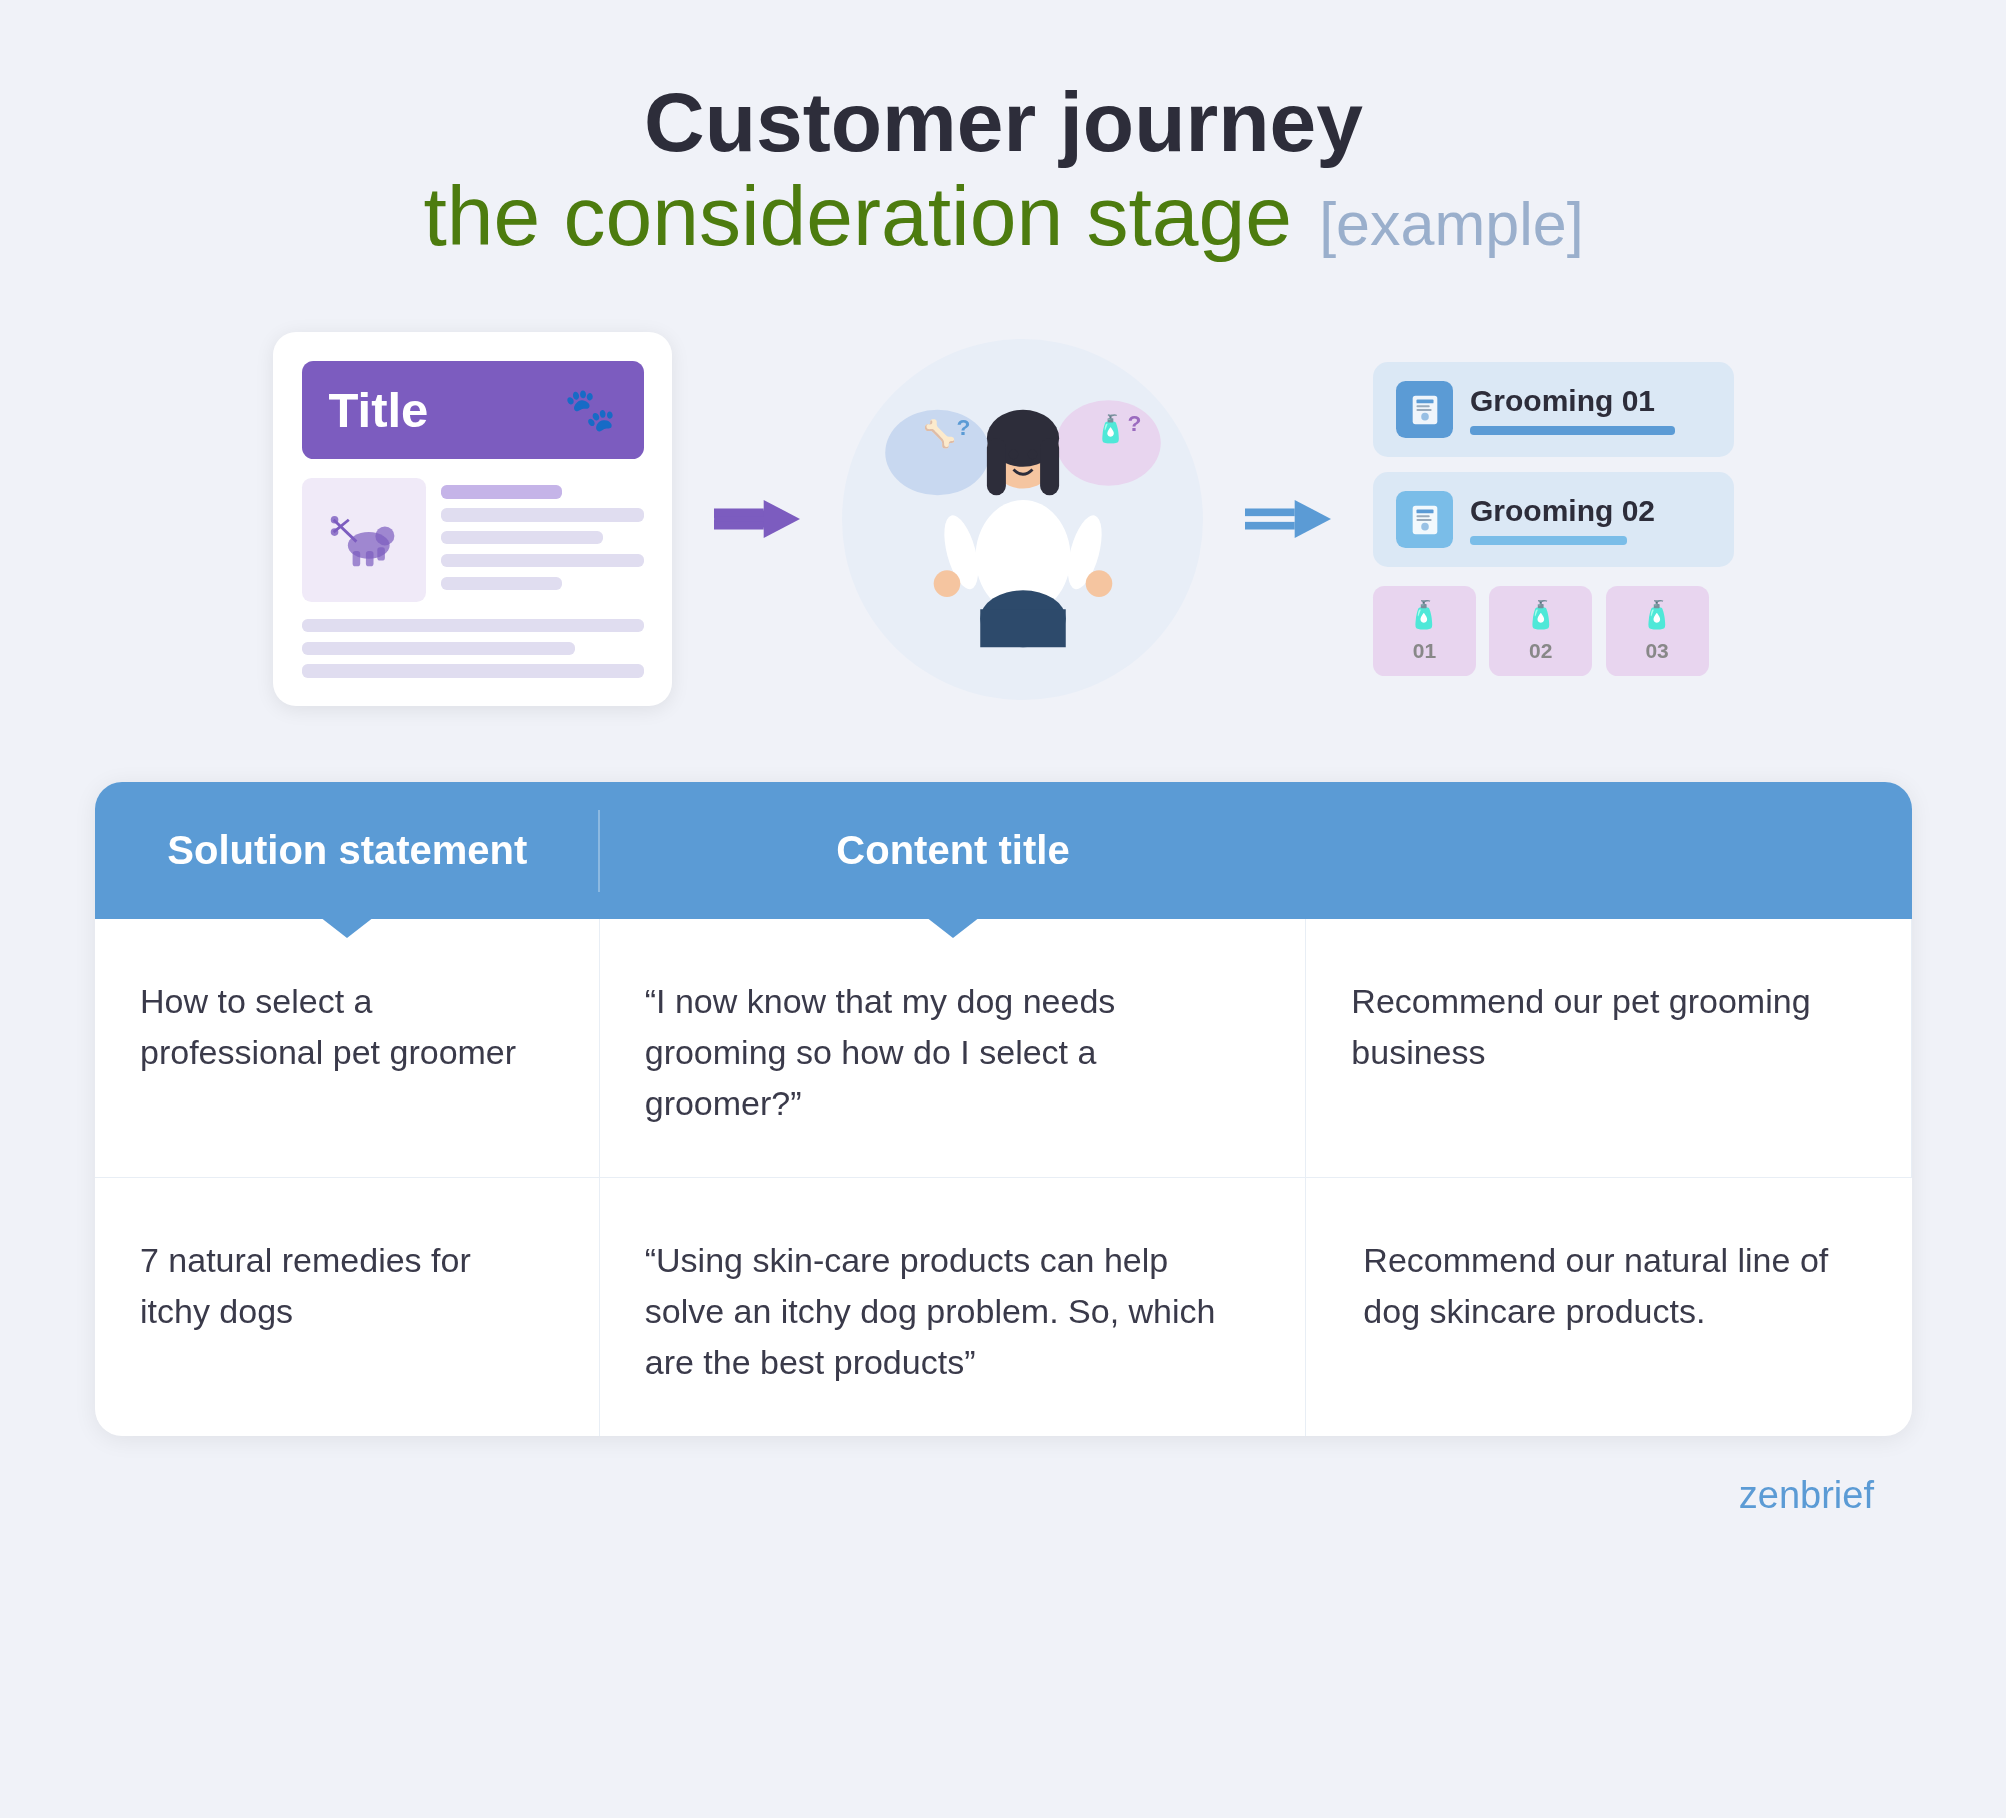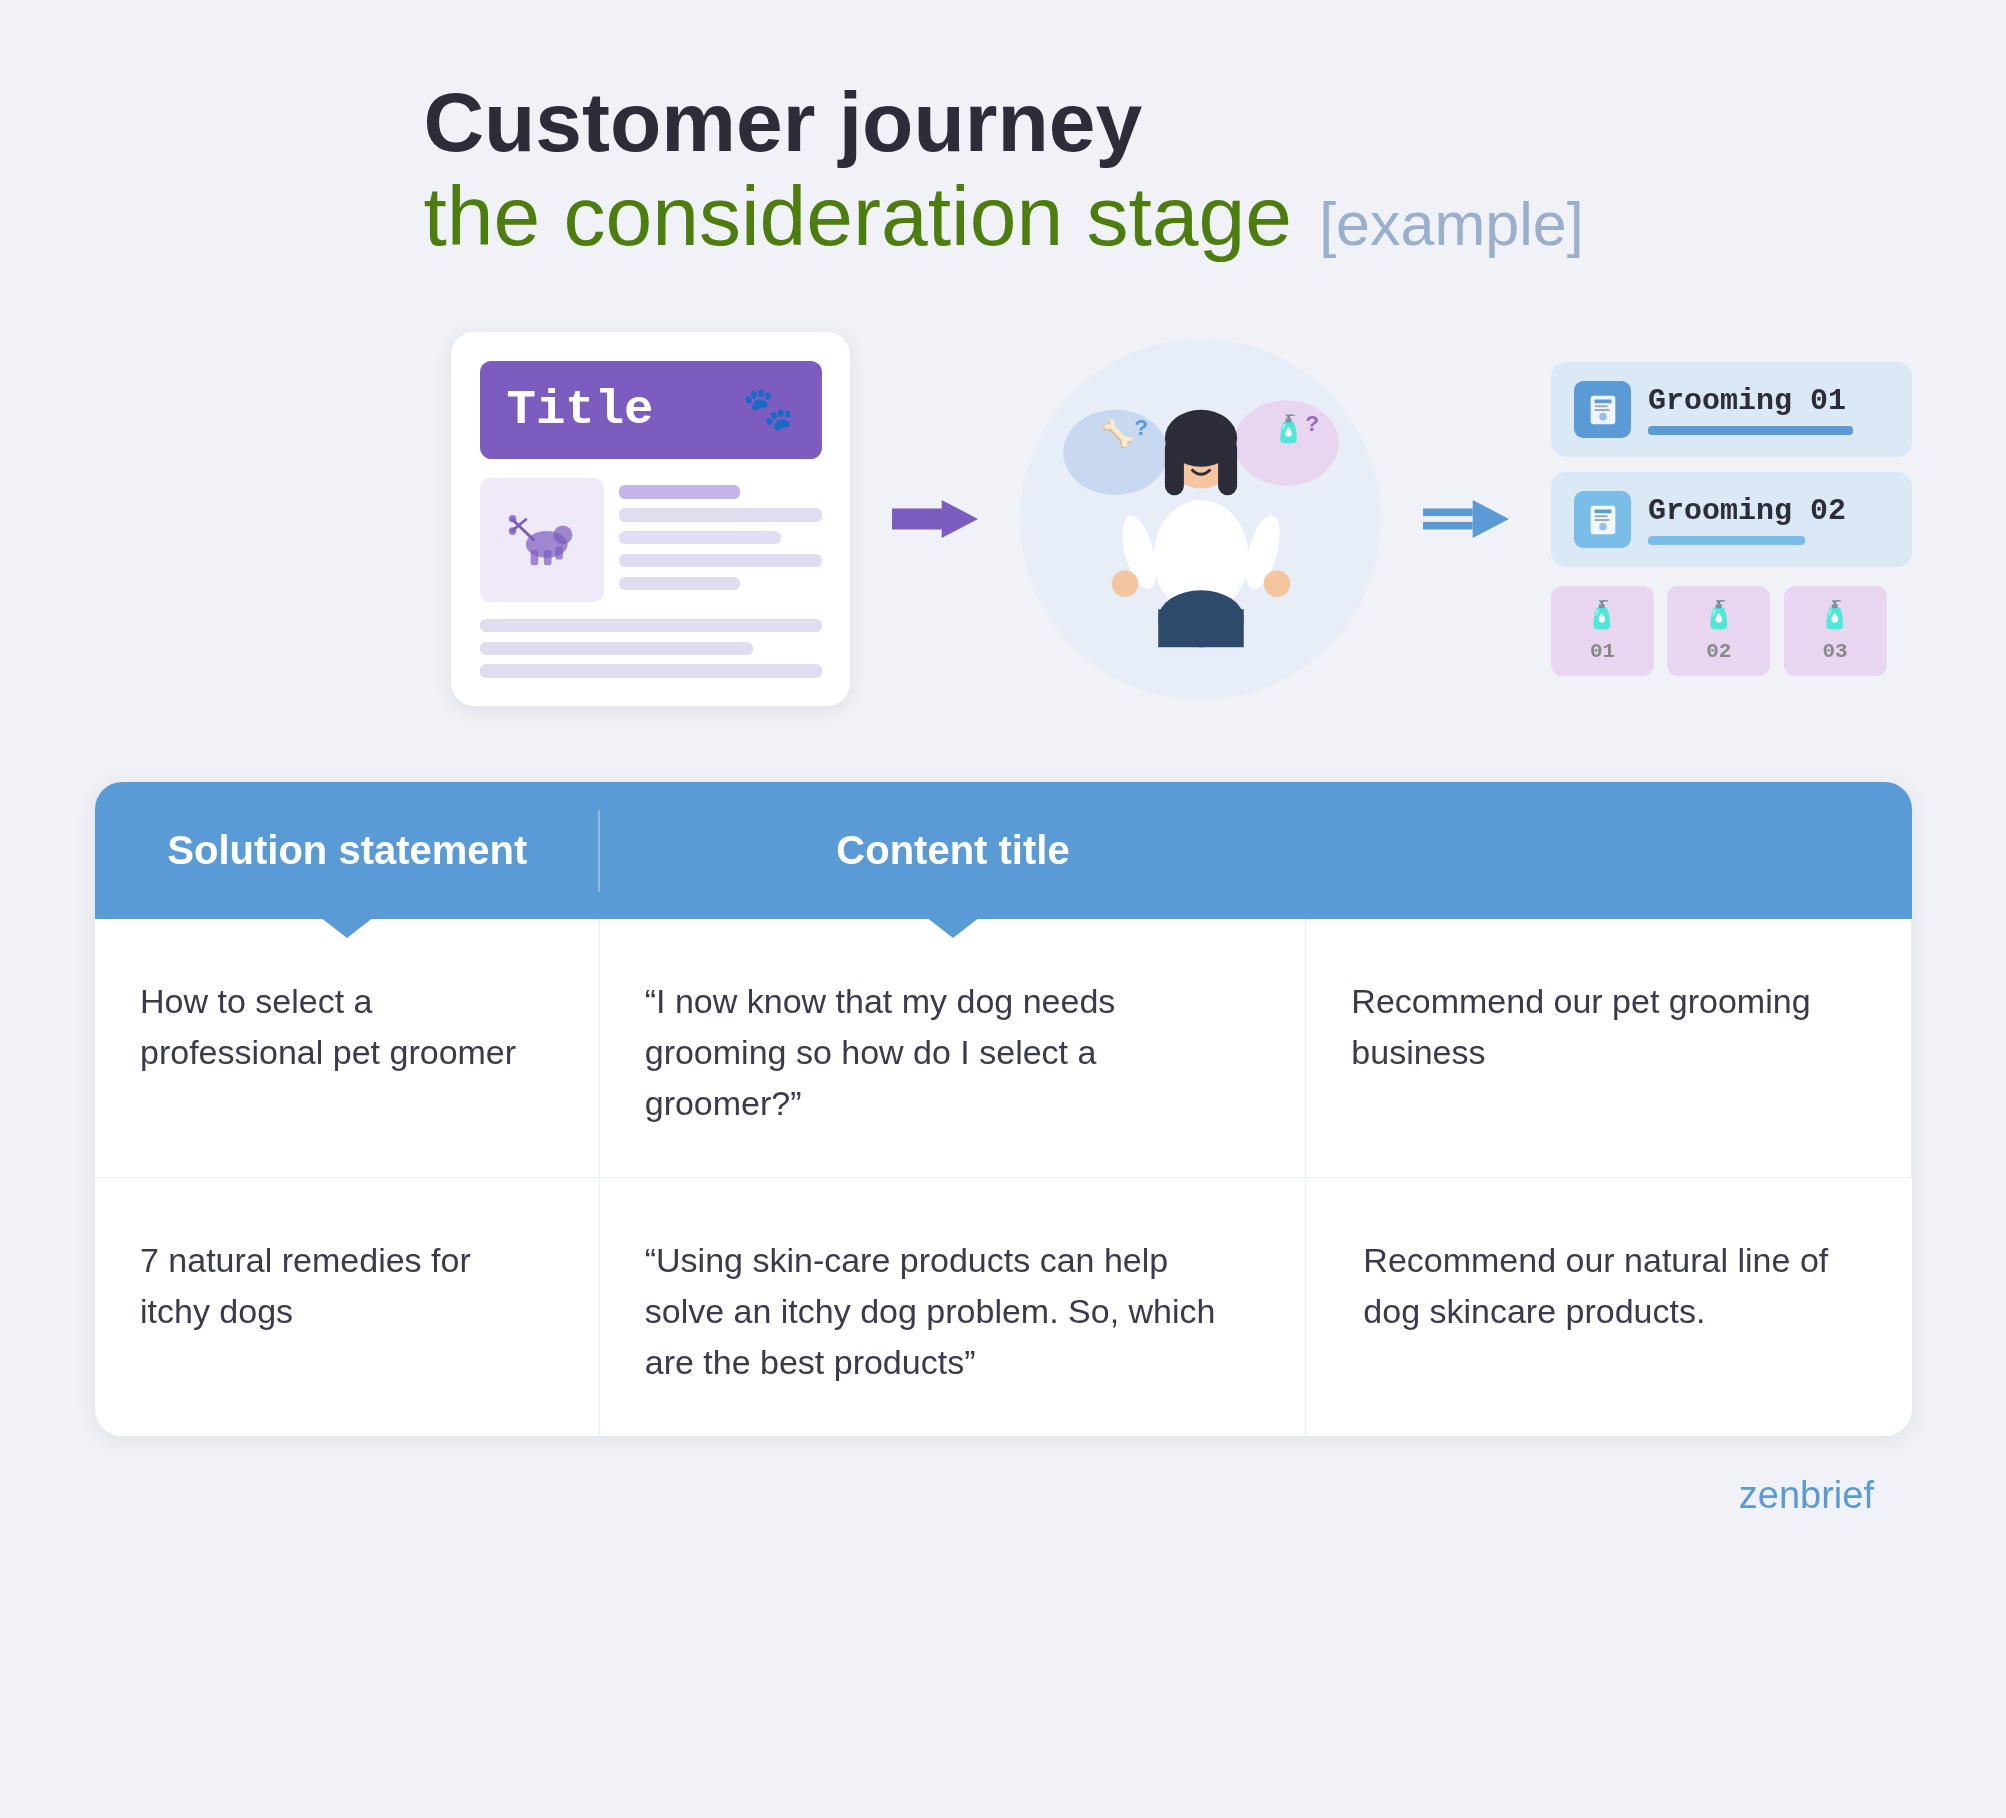--- a/index.html
+++ b/index.html
@@ -9,20 +9,21 @@
       width: 2007px;
       min-height: 1819px;
       display: flex;
       flex-direction: column;
       align-items: center;
       padding: 76px 95px 57px;
     }
 
     
     .header {
+      text-align: center;
       margin-bottom: 67px;
     }
     .header-title {
       font-size: 84px;
       font-weight: 800;
       color: #2d2d3a;
       line-height: 1.1;
     }
     .header-subtitle {
       font-size: 84px;
@@ -34,25 +35,24 @@
       font-size: 61px;
       font-weight: 400;
       color: #9aafcc;
       margin-left: 23px;
     }
 
     
     .illustration-row {
       display: flex;
       align-items: center;
-      justify-content: flex-end;
+      justify-content: center;
       gap: 4px;
       width: 100%;
       margin-bottom: 76px;
-      font-family: Liberation Mono, monospace;
     }
 
     
     .blog-card {
       background: white;
       border-radius: 23px;
       padding: 28.5px;
       width: 399px;
       box-shadow: 0 3.8px 19px rgba(0,0,0,0.08);
     }

